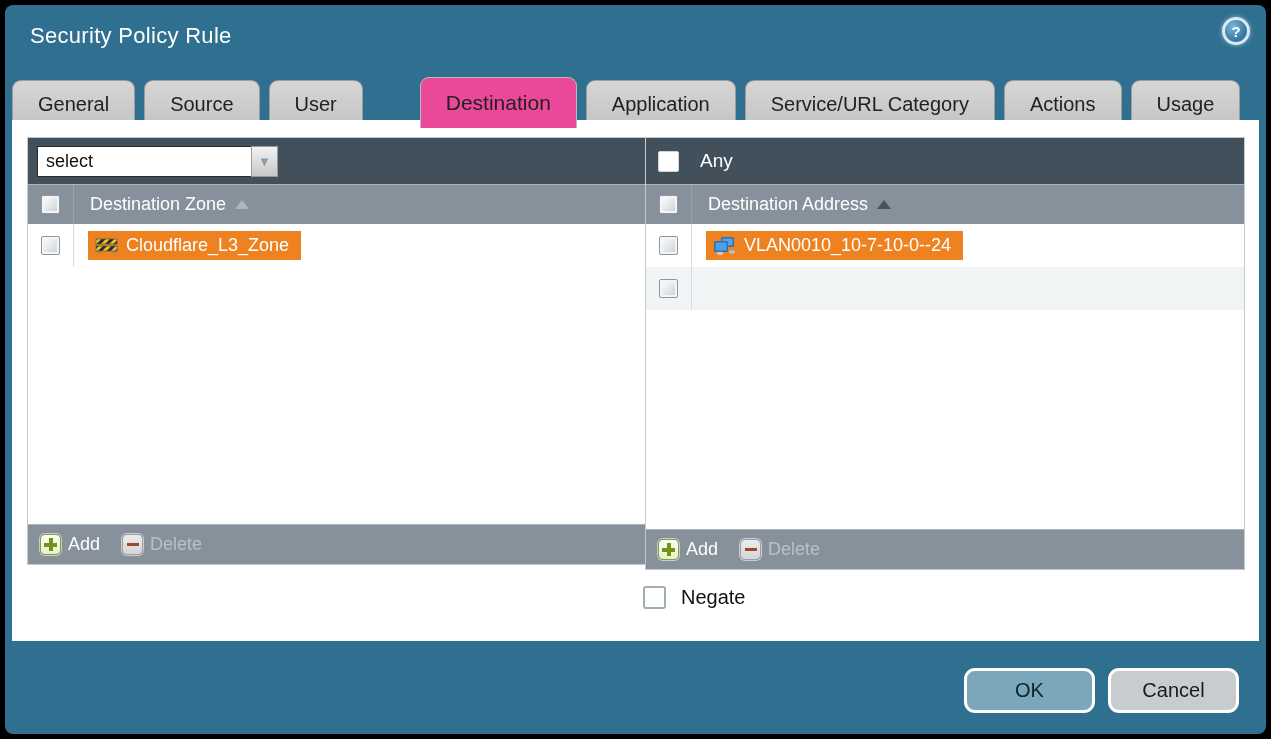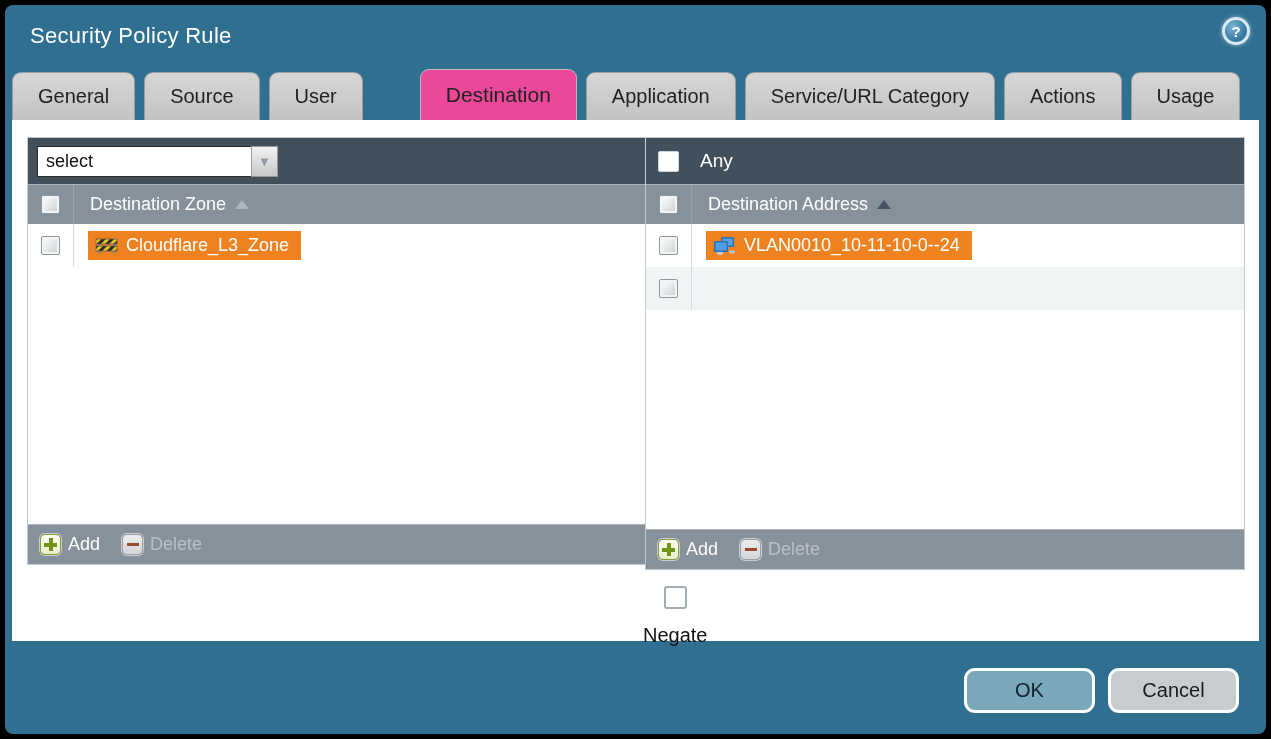--- a/index.html
+++ b/index.html
@@ -11,21 +11,21 @@
 
   
   .title { position:absolute; left:25px; top:18px; color:#fff; font-size:22px; font-weight:300; letter-spacing:.3px; }
   .help { position:absolute; right:16px; top:12px; width:28px; height:28px; border-radius:50%;
           background:radial-gradient(circle at 35% 30%, #7db4d2 0%, #3c7ea6 60%, #2b6a91 100%);
           border:3px solid #d9eaf4; color:#fff; font-size:15px; font-weight:bold;
           display:flex; align-items:center; justify-content:center; cursor:pointer;
           box-shadow:0 0 4px rgba(255,255,255,.5); }
 
   
-  .tabbar { position:absolute; left:7px; top:64px; height:51px; display:flex; gap:9px; align-items:flex-end; }
+  .tabbar { position:absolute; left:7px; top:72px; height:51px; display:flex; gap:9px; align-items:flex-end; }
   .tab { height:48px; padding:0 25px; display:flex; align-items:center; font-size:20px; color:#222;
          background:linear-gradient(180deg,#d6d6d6,#c3c3c3); border:1px solid #9d9d9d; border-bottom:none;
          border-radius:9px 9px 0 0; cursor:pointer; white-space:nowrap; }
   .tab.active { background:#ec4899; height:51px; font-size:21px; border-color:#bbb; position:relative; z-index:2;margin-left:48px; }
 
   
   .content { position:absolute; left:7px; top:115px; width:1247px; height:521px; background:#fff; }
 
   .panel { position:absolute; display:flex; flex-direction:column; border:1px solid #c2cad0; }
   .panel-left  { left:15px;  top:17px; width:702px; height:428px; }
@@ -74,21 +74,21 @@
   .plus-glyph::after  { content:""; position:absolute; left:5px; top:0; width:3.5px; height:13px; background:#6f9417; }
   .ic-minus { background:linear-gradient(180deg,#ececec,#d4d6d7); border:1px solid #9aa0a5; }
   .minus-glyph { width:12px; height:3.5px; background:#9c4a30; }
 
   
   .cb-any { width:21px; height:21px; background:#fff; border:1px solid #cfd4d8; border-radius:2px; cursor:pointer; }
   .any-row { display:flex; align-items:center; gap:21px; padding-left:3px; }
   .any-label { color:#fff; font-size:19px; }
 
   
-  .negate { position:absolute; left:631px; top:466px; display:flex; align-items:center; gap:15px;flex-direction:column; }
+  .negate { position:absolute; left:631px; top:466px; display:flex; align-items:center; gap:15px; }
   .cb-negate { width:23px; height:23px; background:#fff; border:2px solid #9fadb5; border-radius:3px; cursor:pointer; }
   .negate-label { font-size:20px; color:#111; }
 
   
   .btn { position:absolute; bottom:21px; height:45px; width:131px; border:3px solid #fff; border-radius:11px;
          font-size:20px; color:#10222c; display:flex; align-items:center; justify-content:center; cursor:pointer; }
   .btn-ok { right:171px; background:#7ba7bb; }
   .btn-cancel { right:27px; background:#c9cccf; color:#1a1a1a; }
 
   svg { display:block; }
@@ -200,21 +200,21 @@
             <div class="chip">
               <svg width="23" height="18" viewBox="0 0 23 18">
                 <rect x="8" y="0" width="13" height="10" rx="1.5" fill="#2f6fb2"></rect>
                 <rect x="9.5" y="1.5" width="10" height="7" fill="#57a4e0"></rect>
                 <rect x="13" y="10" width="3" height="2" fill="#9aa0a6"></rect>
                 <ellipse cx="19" cy="15" rx="3" ry="1.8" fill="#b9bec3"></ellipse>
                 <rect x="1" y="4" width="14" height="11" rx="1.5" fill="#2f6fb2"></rect>
                 <rect x="2.5" y="5.5" width="11" height="8" fill="#4fa0e8"></rect>
                 <ellipse cx="7" cy="16.3" rx="3.4" ry="1.6" fill="#c6cbd0"></ellipse>
               </svg>
-              <span>VLAN0010_10-11-10-0--24</span>
+              <span>VLAN0010_10-7-10-0--24</span>
             </div>
           </div>
           <div class="row alt">
             <div class="cb-cell">
               <div class="cb3d"></div>
             </div>
           </div>
         </div>
 
         <div class="panel-foot">

